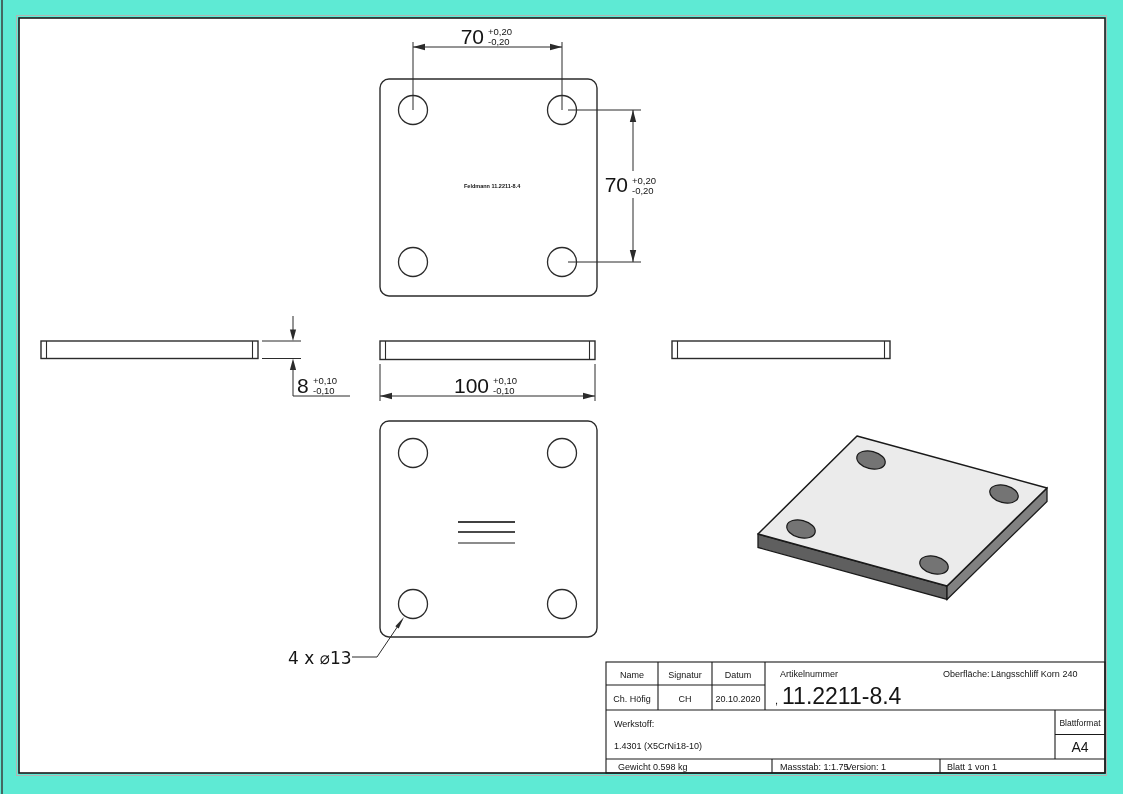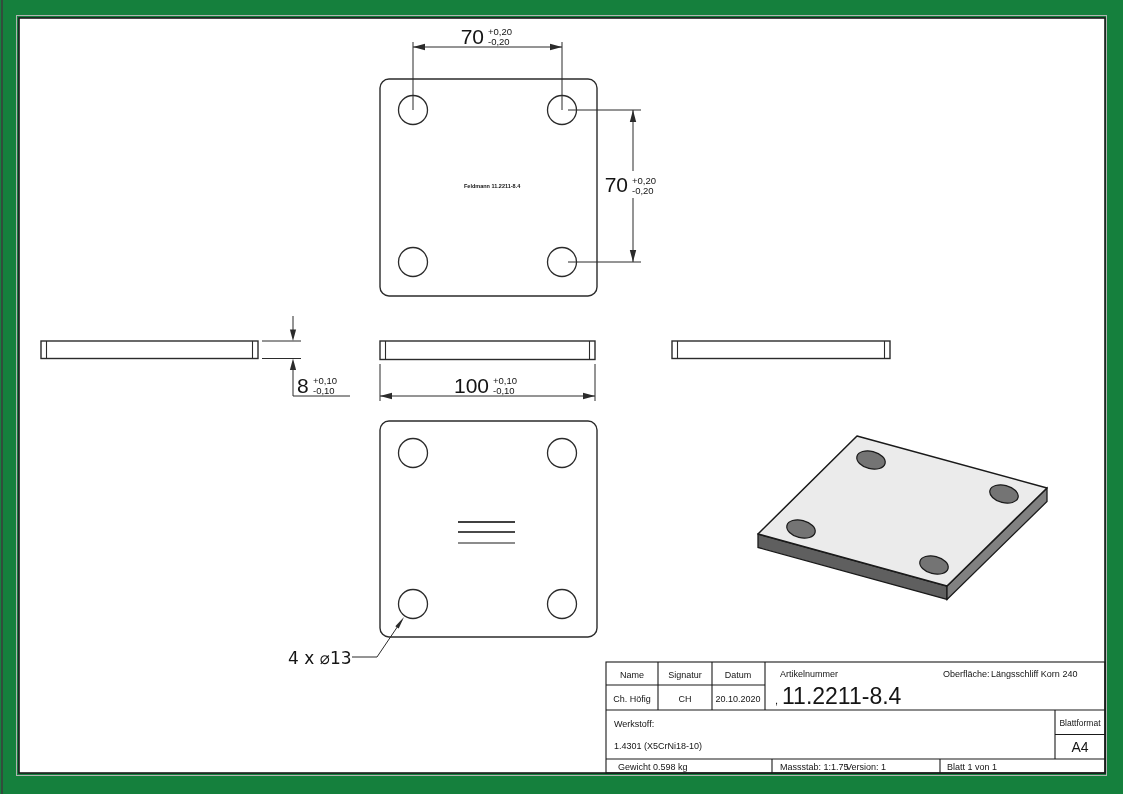--- a/index.html
+++ b/index.html
@@ -1,16 +1,16 @@
 <!DOCTYPE html>
 <html><head>
 <meta charset="utf-8">
 <style>
   html,body{margin:0;padding:0;background:#ffffff;}
-  #stage{position:relative;width:1123px;height:794px;background:#15803d;overflow:hidden;}
+  #stage{position:relative;width:1123px;height:794px;background:#5eead4;overflow:hidden;}
   svg{position:absolute;left:0;top:0;}
   svg text{font-family:"Liberation Sans","DejaVu Sans",sans-serif;fill:#141414;}
   .dim-num{font-size:21px;}
   .dim-tol{font-size:9.5px;}
   .callout{font-size:17px;font-family:"DejaVu Sans","Liberation Sans",sans-serif;}
   .marking{font-size:5.5px;font-weight:bold;}
   .tb-s{font-size:9px;}
   .tb-xs{font-size:8.5px;}
   .tb-big{font-size:23px;}
   .tb-a4{font-size:14px;}

